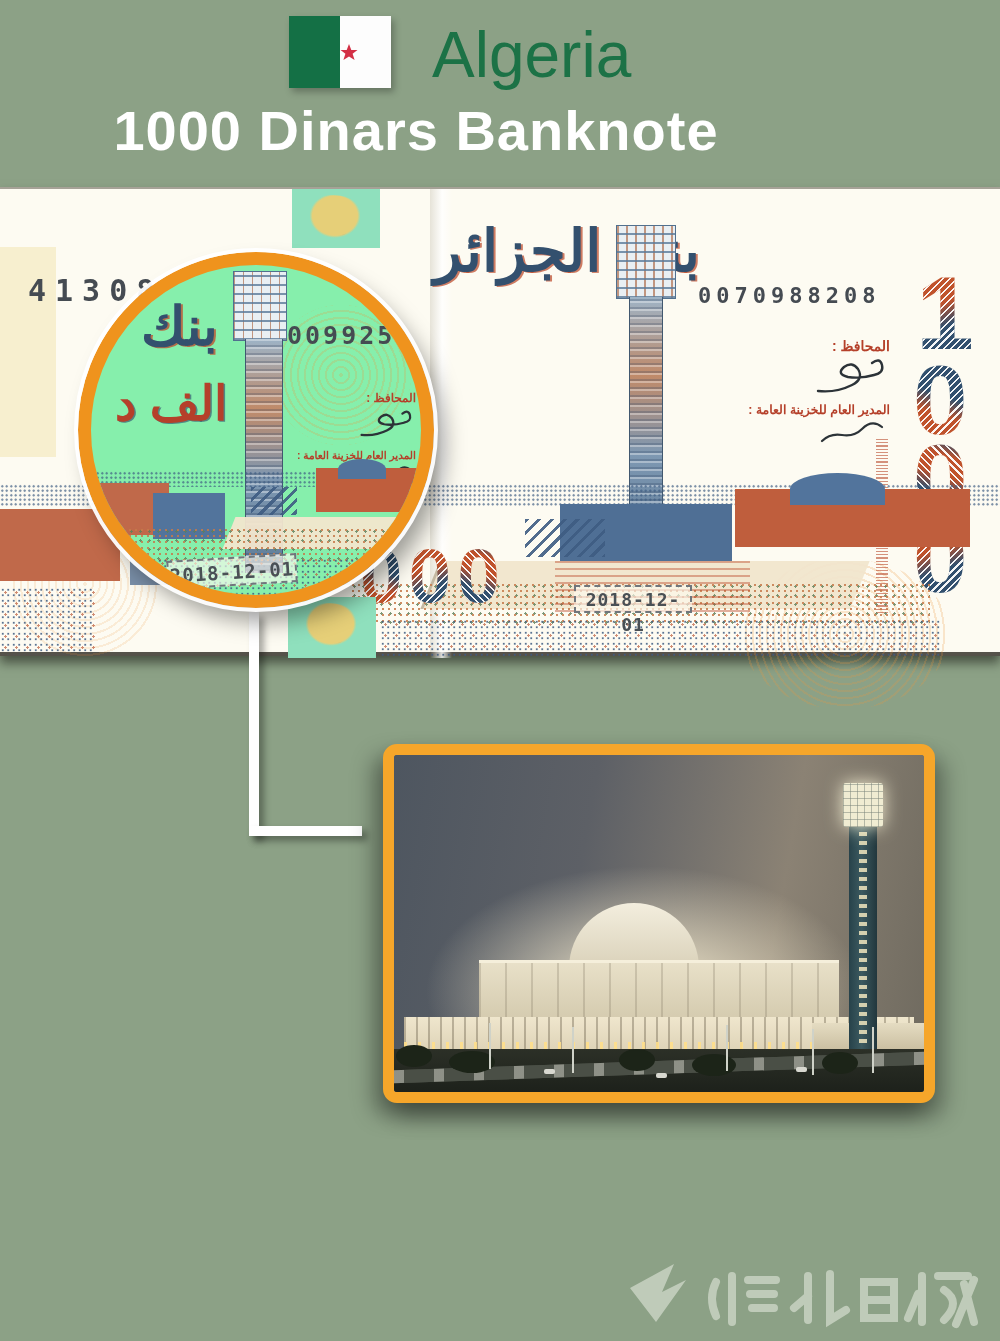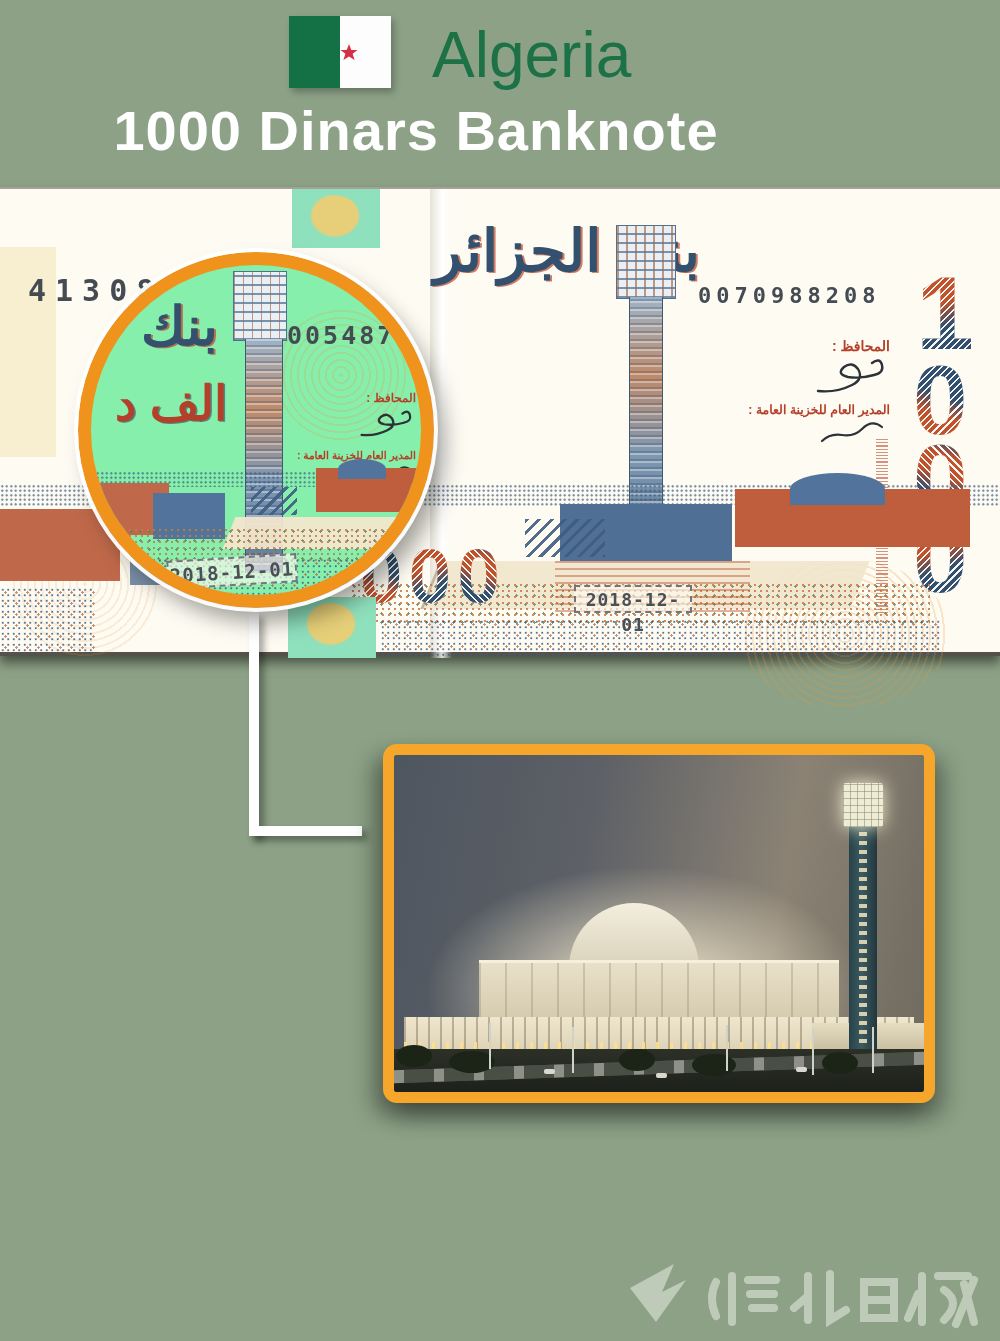--- a/index.html
+++ b/index.html
@@ -258,21 +258,21 @@
     <div class="date-badge date-note">2018-12-01</div>
   </div>
 
   <div class="magnifier">
     <div class="mag-inner">
       <div class="guilloche" style="left:180px; top:40px; width:140px; height:140px;"></div>
       <div class="tower-cap mag-tower-cap"></div>
       <div class="tower-shaft mag-tower-shaft"></div>
       <div class="mag-bank">بنك</div>
       <div class="mag-alf">الف د</div>
-      <div class="serial mag-serial">0054873</div>
+      <div class="serial mag-serial">0099253</div>
 
       <div class="mag-sig">
         <div class="sig-label">المحافظ :</div>
         <svg width="68" height="38" viewBox="0 0 90 46">
           <path d="M72 8 q8 -6 10 2 q2 8 -8 10 q-14 4 -26 2 q-12 -3 -4 -10 q8 -6 14 2 q6 10 -6 16 q-16 8 -34 6" fill="none" stroke="#2C3338" stroke-width="3" stroke-linecap="round"></path>
         </svg>
         <div class="sig-label small">المدير العام للخزينة العامة :</div>
         <svg width="52" height="20" viewBox="0 0 78 26">
           <path d="M70 8 q-10 -8 -20 2 q-8 8 -20 6 q-12 -2 -20 6" fill="none" stroke="#2C3338" stroke-width="3" stroke-linecap="round"></path>
         </svg>

